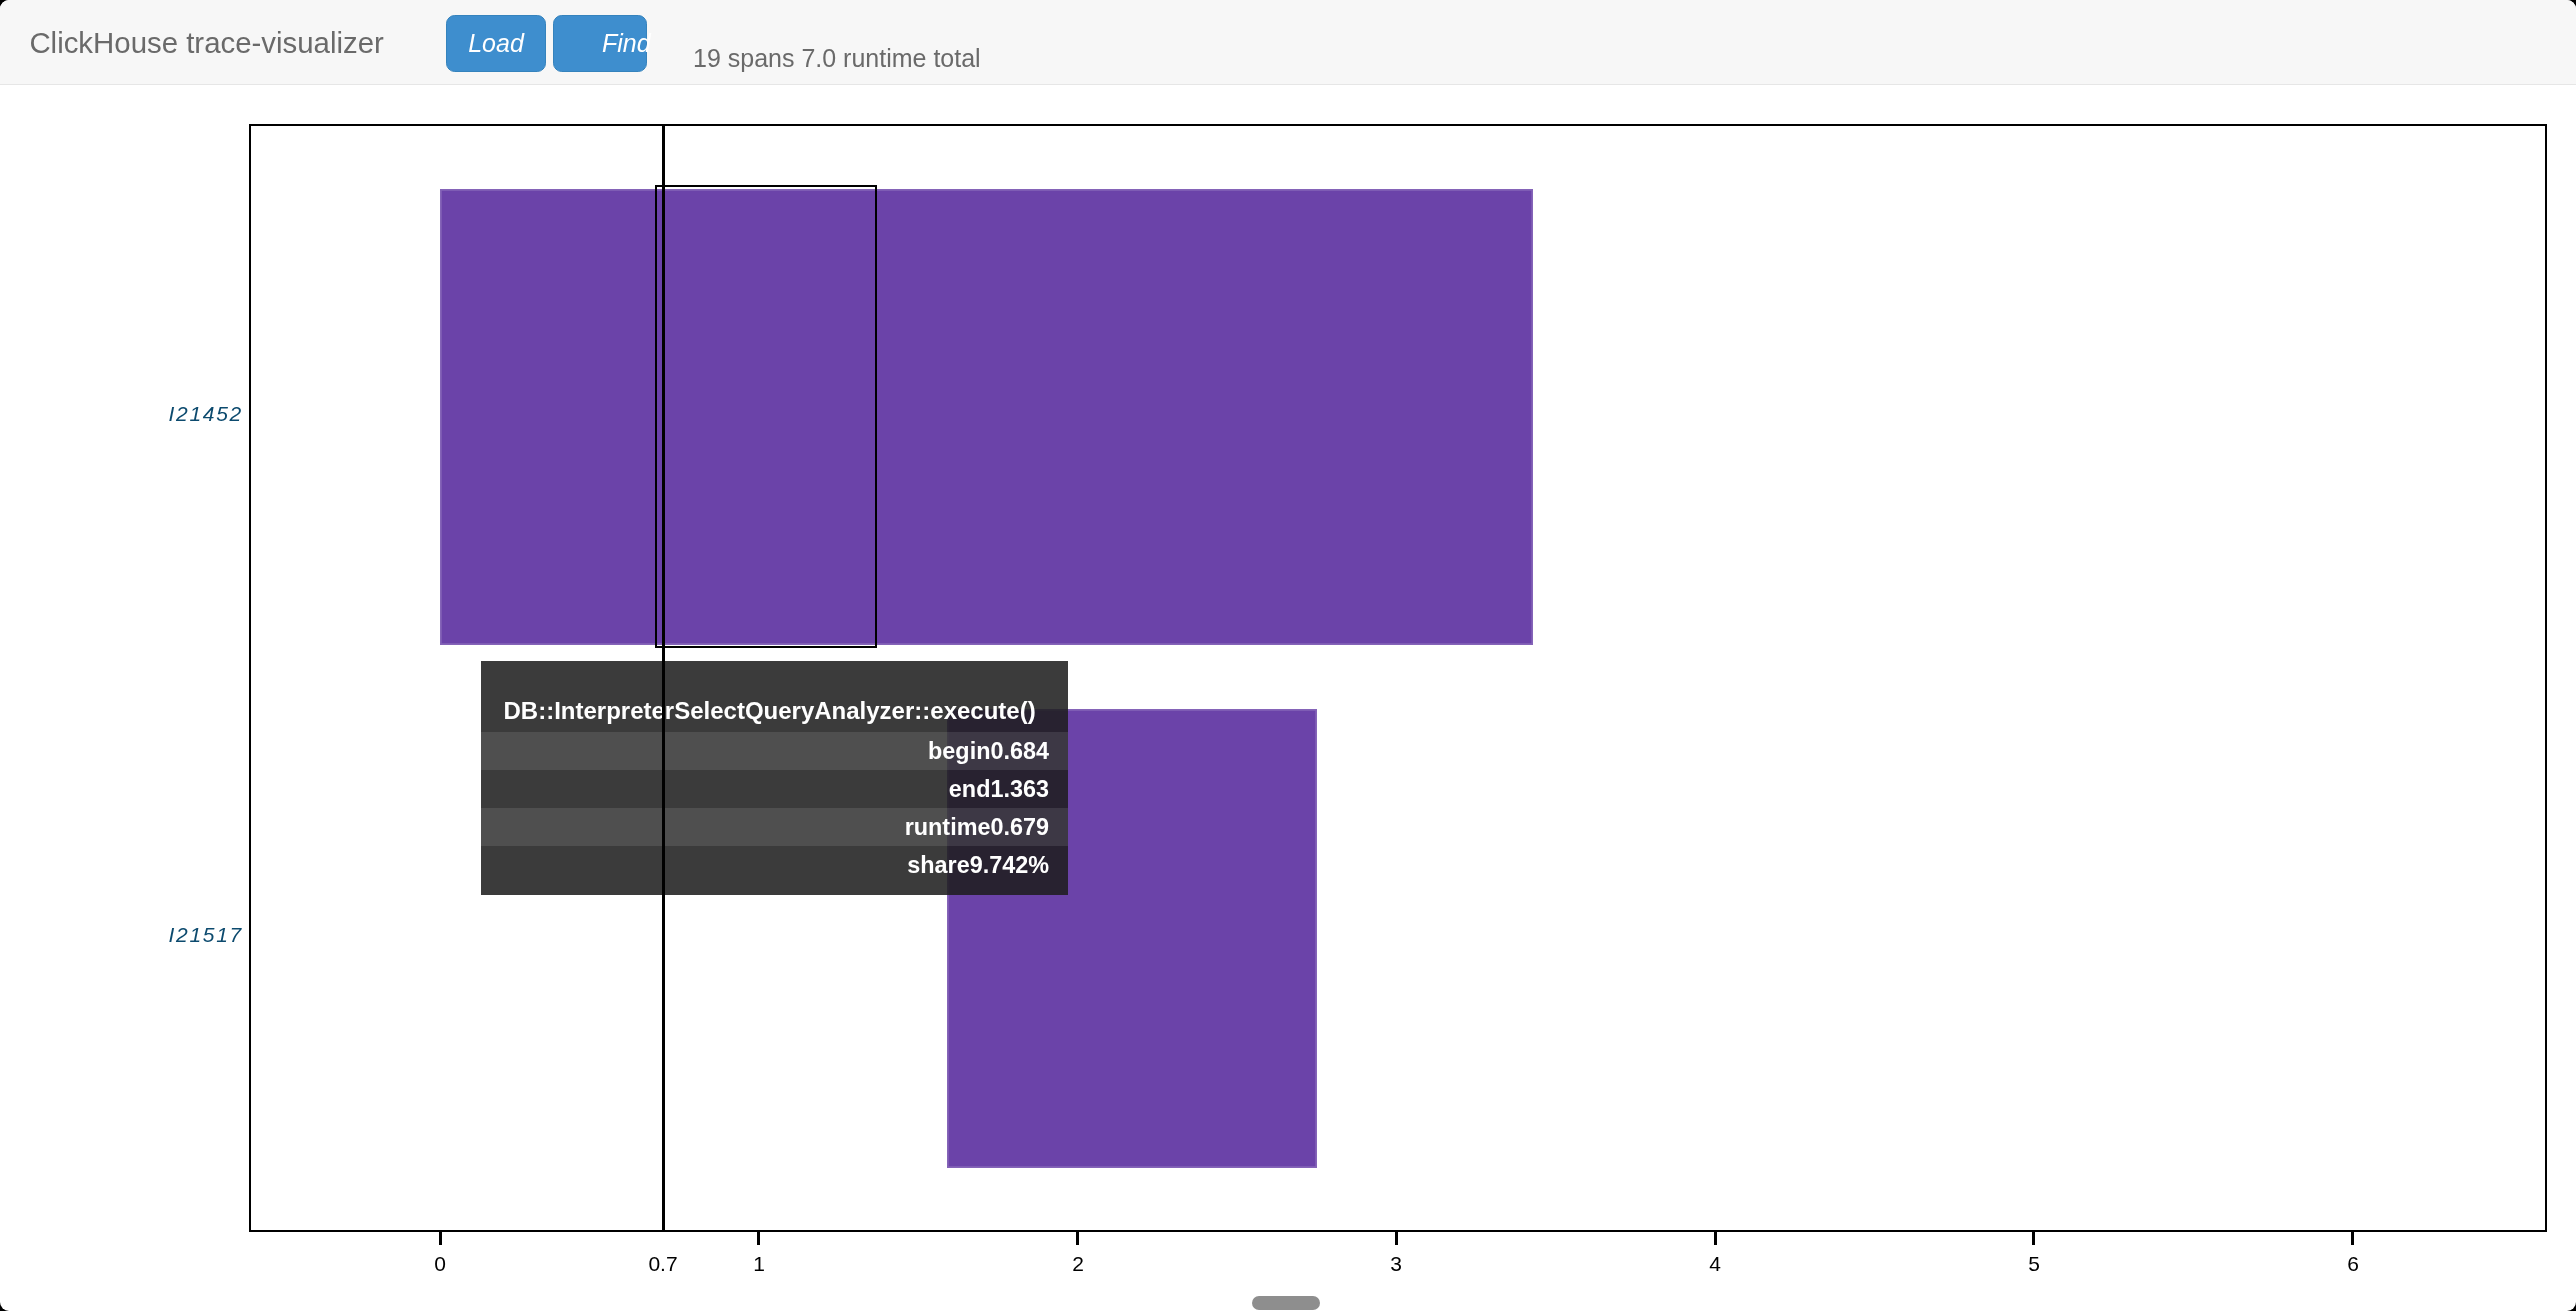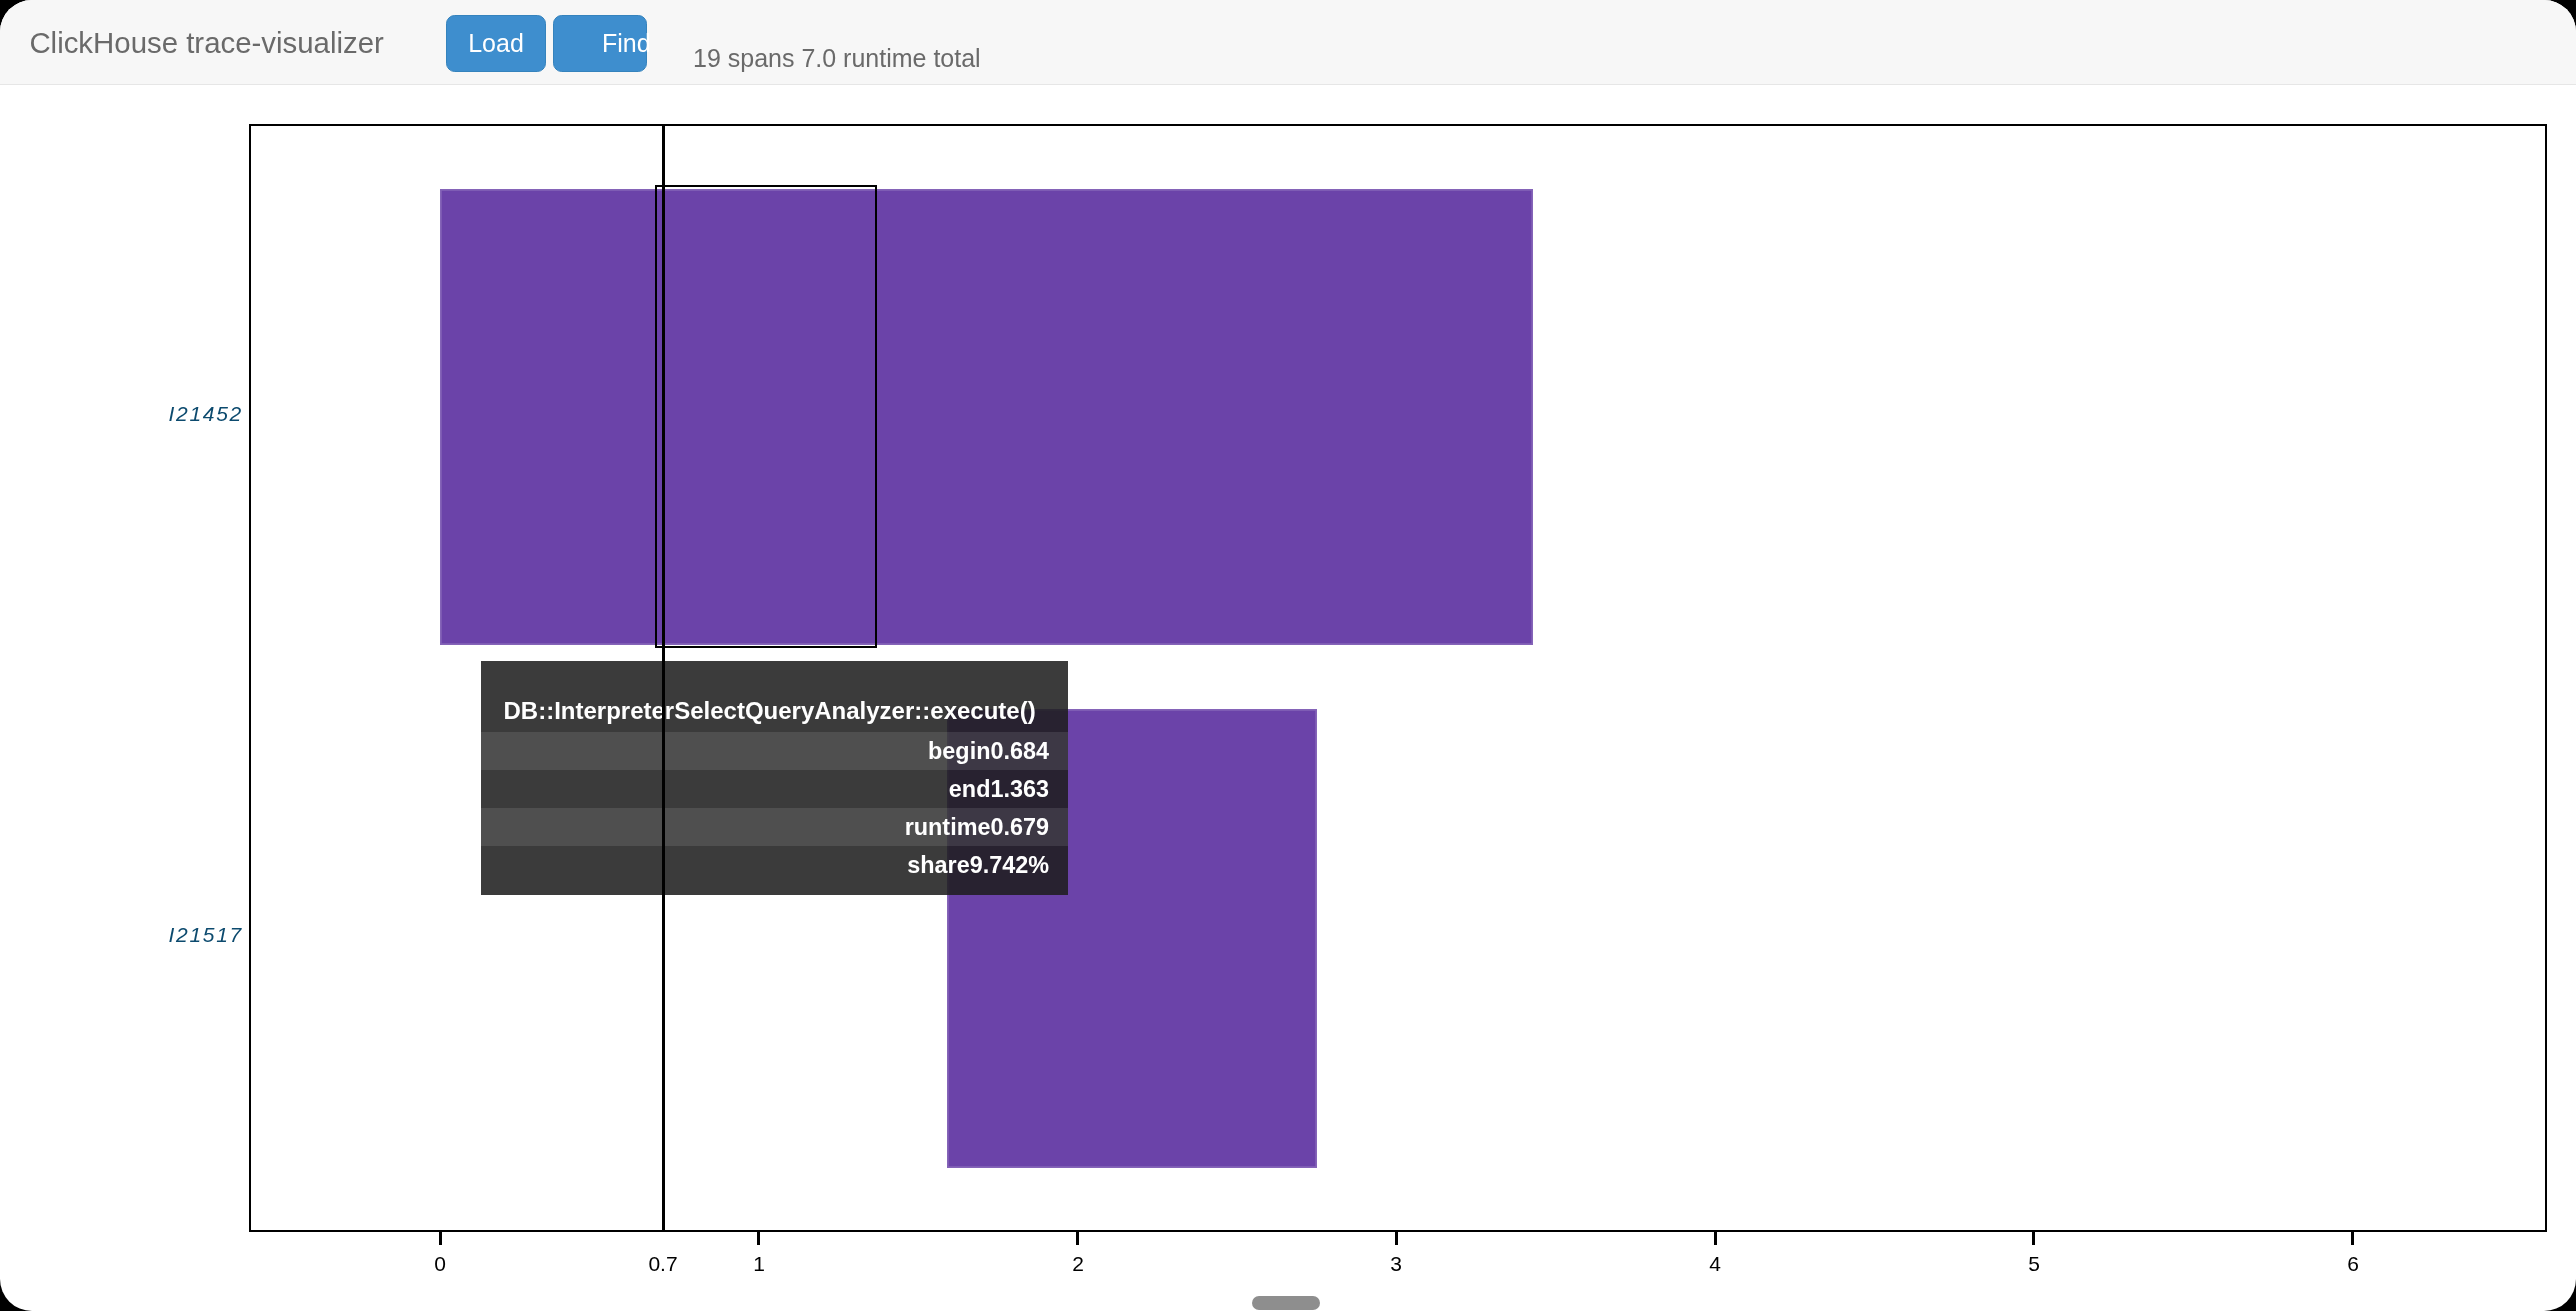--- a/index.html
+++ b/index.html
@@ -1,26 +1,26 @@
 <!DOCTYPE html>
 <html style="--header-bg: #f7f7f7; --header-text: #6a6a6a; --btn-bg: #3e8ece; --bar: #6b43a9; --tooltip-bg: rgba(30,30,30,0.87);font-size:14px"><head>
 <meta charset="utf-8">
 <style>
   html,body{margin:0;padding:0;background:#000;}
   body{width:2576px;height:1311px;font-family:"Liberation Sans","DejaVu Sans",sans-serif;}
-  .window{position:relative;width:2576px;height:1311px;background:#fff;border-radius:32px;overflow:hidden;}
+  .window{position:relative;width:2576px;height:1311px;background:#fff;border-radius:9px;overflow:hidden;}
 
   
   .header{position:absolute;left:0;top:0;width:100%;height:85px;background:var(--header-bg,#f7f7f7);
           border-bottom:1.7px solid #e6e6e6;box-sizing:border-box;}
   .app-title{position:absolute;left:29.4px;top:0;height:85px;line-height:85px;
              font-size:29.4px;color:var(--header-text,#6a6a6a);}
   .btn{position:absolute;top:14.7px;height:57px;border-radius:8.7px;border:0.9px solid #3583bd;
        background:var(--btn-bg,#3e8ece);color:#fff;font-size:25px;
-       font-family:"Liberation Sans","DejaVu Sans",sans-serif;cursor:pointer;}
+       font-family:"Liberation Sans","DejaVu Sans",sans-serif;cursor:pointer;font-style:italic;}
   .btn-load{left:446px;width:100px;}
   .btn-find{left:553px;width:94px;padding-left:48px;}
   .summary{position:absolute;left:693px;top:0;height:85px;line-height:85px;
            font-size:25px;color:var(--header-text,#6a6a6a);margin-top:16px;}
 
   
   .stage{position:absolute;left:0;top:0;width:100%;height:100%;}
   .chart-frame{position:absolute;left:249px;top:124px;width:2298px;height:1108px;
                border:2.6px solid #000;box-sizing:border-box;background:#fff;z-index:1;}
   .span-bar{position:absolute;background:var(--bar,#6b43a9);z-index:10;

